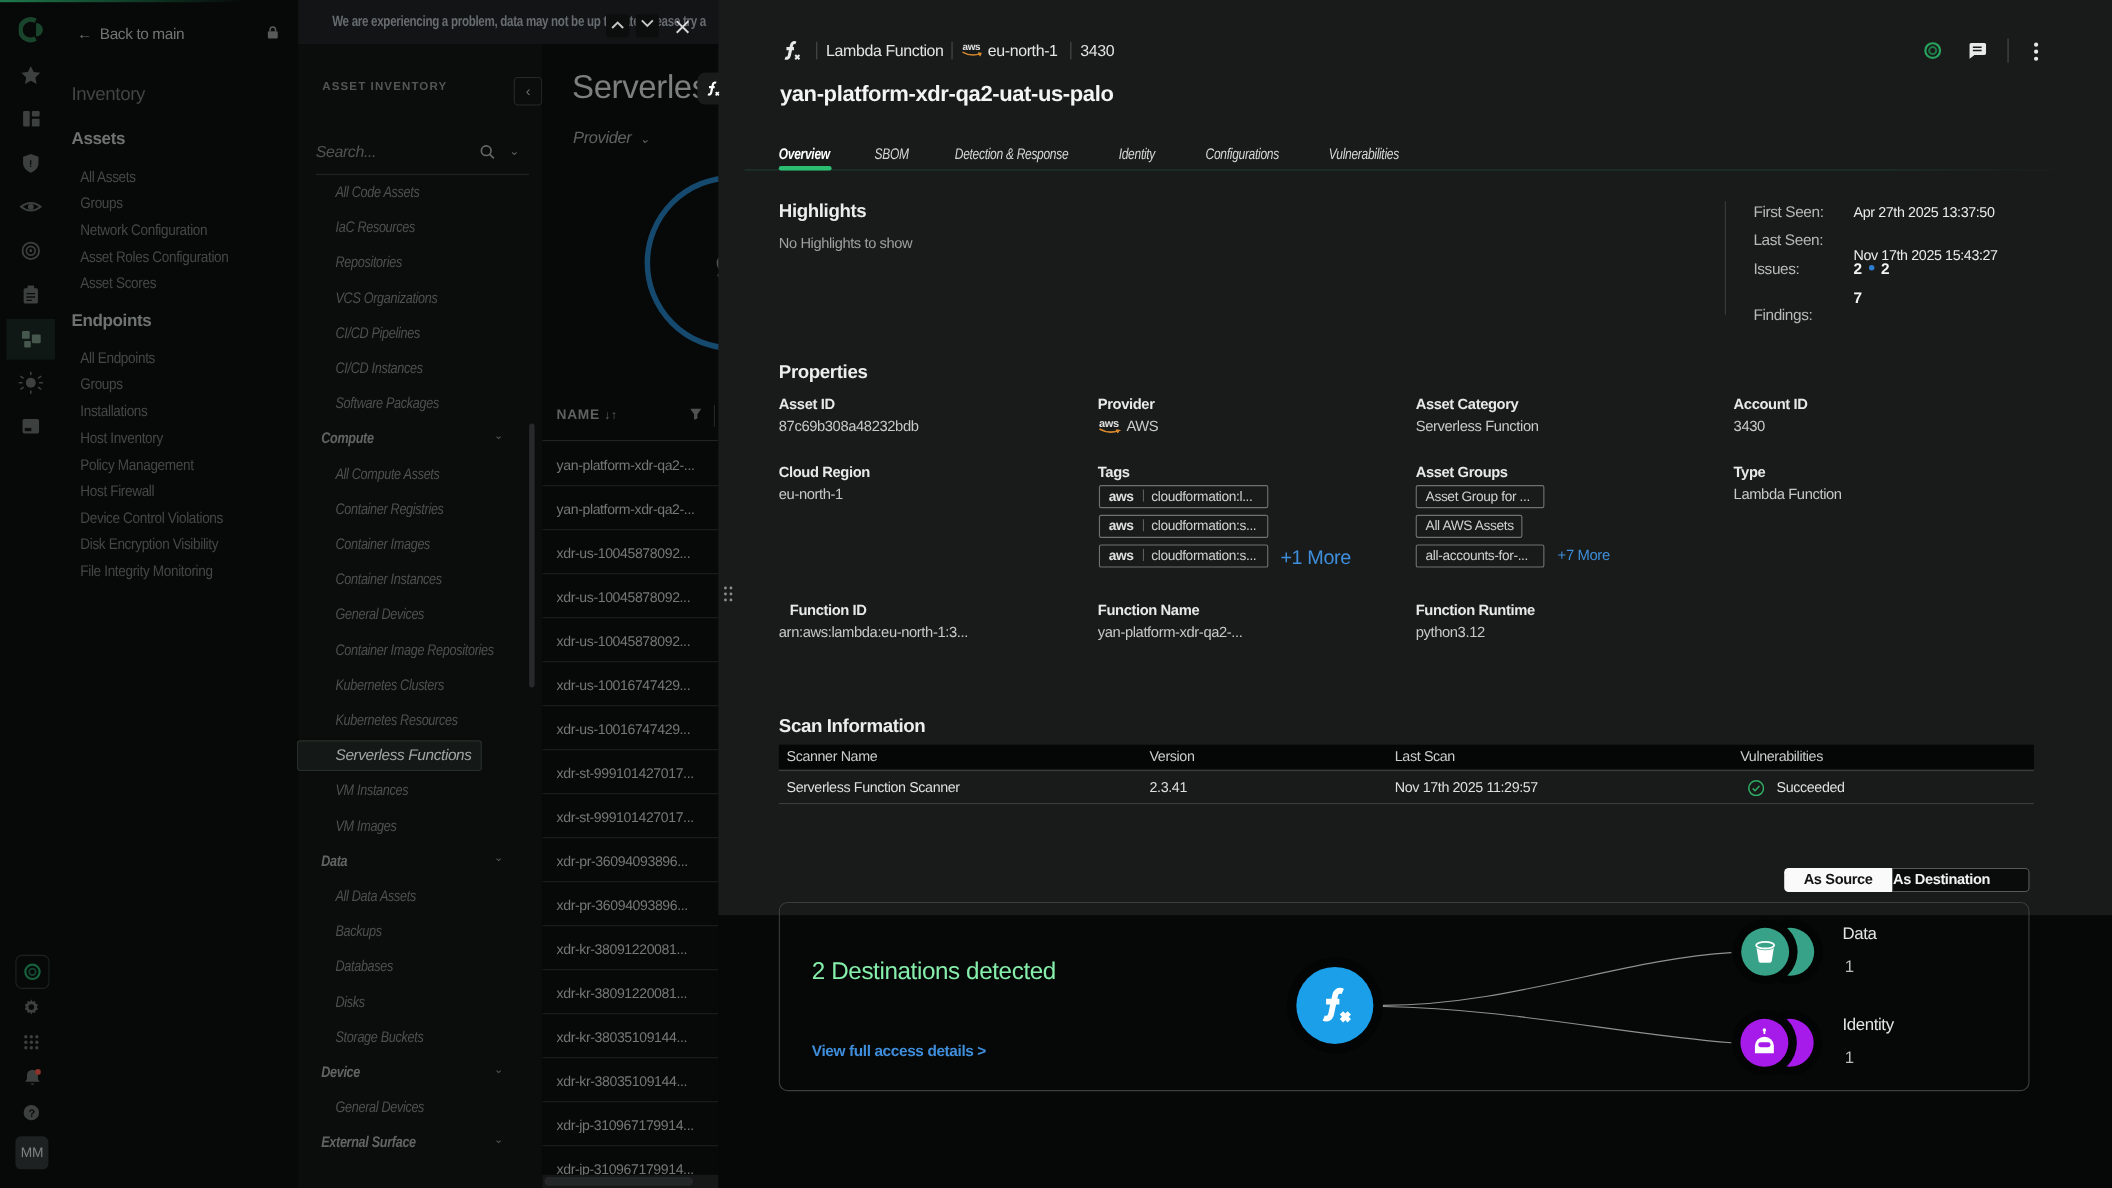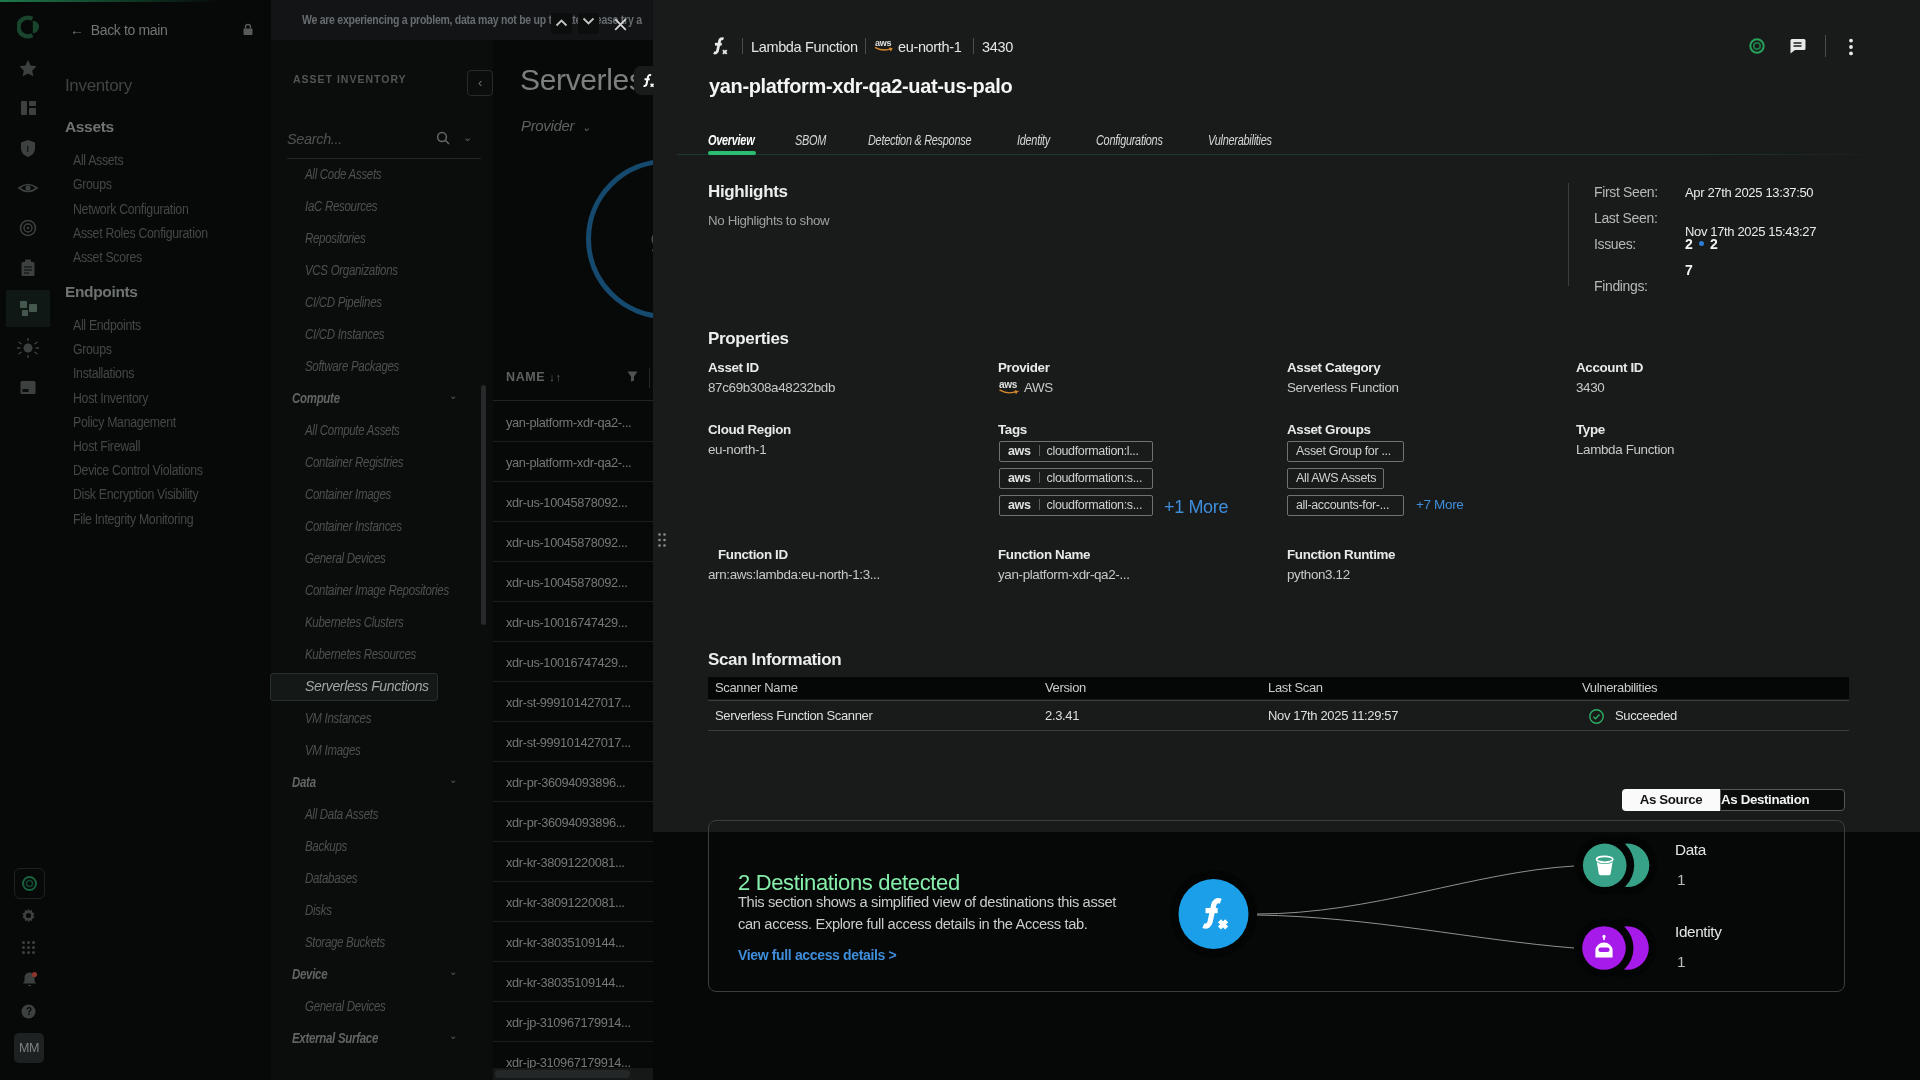--- a/index.html
+++ b/index.html
@@ -358,21 +358,20 @@
       </svg>
       <div class="abs" style="left:907px;top:0;">Succeeded</div>
     </div>
     <div class="abs" style="left:55px;top:730px;width:1141px;height:1px;background:#3a3d3c;"></div>
 
     <div class="abs" style="left:969px;top:789px;width:98px;height:22px;background:#fafafa;border-radius:4px 0 0 4px;color:#121212;font-size:13.3px;font-weight:bold;text-align:center;line-height:22px;">As Source</div>
     <div class="abs" style="left:1067px;top:789px;width:125px;height:22px;background:#0a0b0b;border:1px solid #555957;border-radius:0 4px 4px 0;color:#f0f1f0;font-size:13.3px;font-weight:bold;text-align:left;line-height:20px;">As Destination</div>
 
     <div class="abs" style="left:55px;top:820px;width:1137px;height:172px;border:1px solid #3b3e3d;border-radius:8px;"></div>
     <div class="abs" style="left:85px;top:870px;color:#86efac;font-size:22px;">2 Destinations detected</div>
-    <div class="abs" style="left:85px;top:892px;color:#c9cccb;font-size:14.7px;line-height:21.5px;">This section shows a simplified view of destinations this asset<br>can access. Explore full access details in the Access tab.</div>
     <div class="abs" style="left:85px;top:947px;color:#3f8edb;font-size:14px;font-weight:bold;">View full access details &gt;</div>
     <svg class="abs" id="graph" style="left:500px;top:820px" width="692" height="172" viewBox="0 0 692 172">
       <path d="M104 94 C 220 94 320 52 421 46" fill="none" stroke="#8e918f" stroke-width="1"></path>
       <path d="M104 95 C 220 97 320 120 421 128" fill="none" stroke="#8e918f" stroke-width="1"></path>
 
       <circle cx="60.5" cy="94" r="43.5" fill="#030404"></circle>
       <circle cx="60.5" cy="94" r="35" fill="#1b9fe8"></circle>
       <g transform="translate(42,76) scale(1.55)" fill="none" stroke="#fff">
         <path d="M16.6 3.4 c-2.6 -1.1 -4.1 0.3 -4.6 2.7 l-2.2 10.4 c-0.5 2.4 -2.2 3.5 -4.4 2.6" stroke-width="3.4"></path>
         <path d="M6.8 9.4 h7.8" stroke-width="3.4"></path>

